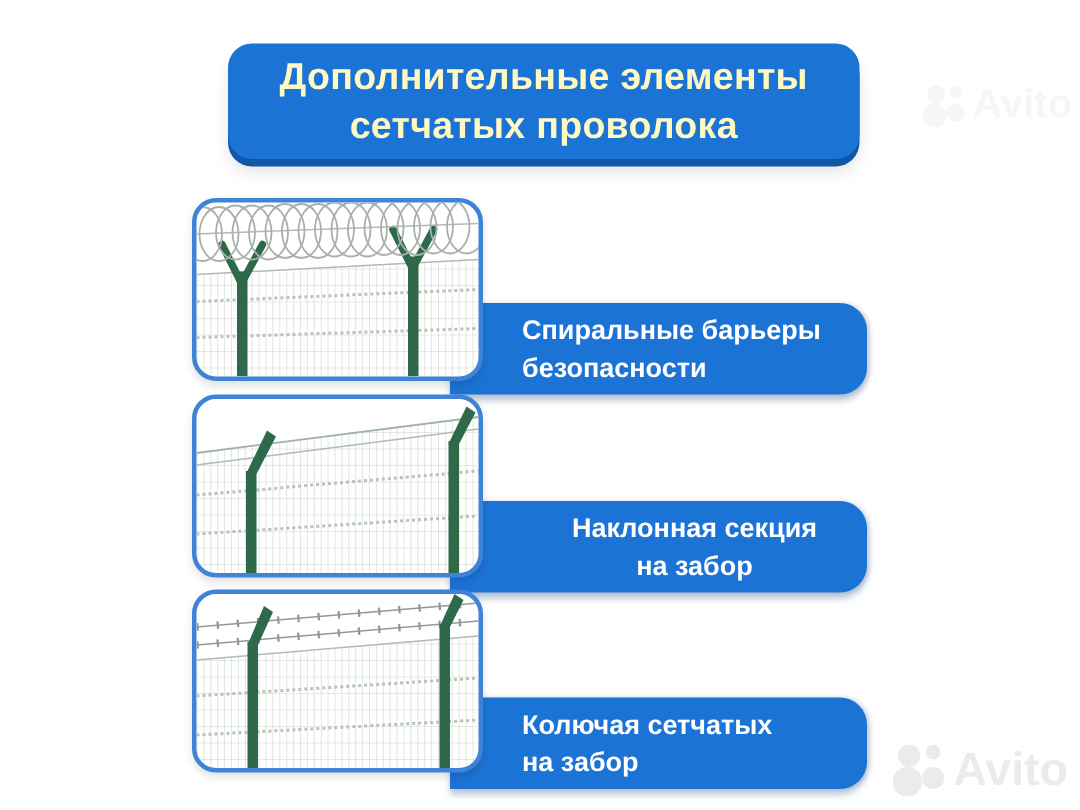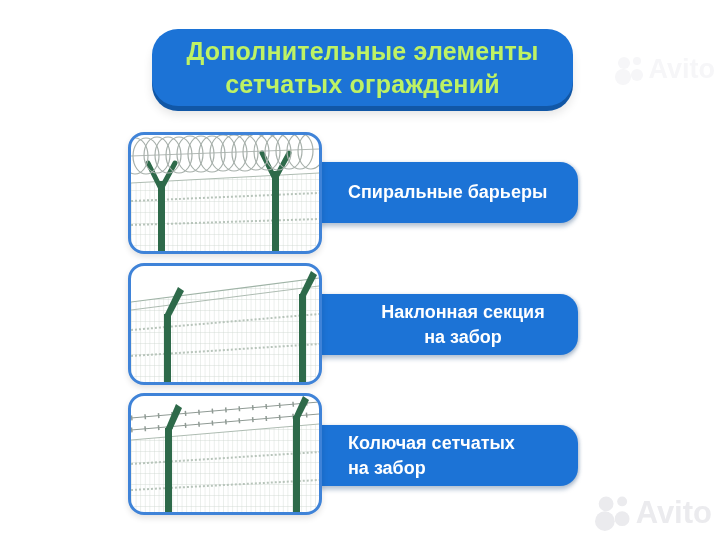--- a/index.html
+++ b/index.html
@@ -3,35 +3,36 @@
 <meta charset="utf-8">
 <style>
   html,body{margin:0;padding:0;background:#fff;}
   .canvas{
     position:relative;width:720px;height:540px;background:#ffffff;
     overflow:hidden;font-family:"Liberation Sans",sans-serif;
   }
   
   .title-banner{
     position:absolute;left:152px;top:29px;width:421px;height:77px;
-    background:#1c73d6;border-radius:26px;
+    background:#1c73d6;border-radius:16px;
     box-shadow:0 5px 0 #1157a6,0 9px 10px rgba(0,0,0,0.10);
     display:flex;flex-direction:column;align-items:center;justify-content:center;
-    color:#bef264;font-weight:bold;font-size:25px;line-height:33px;
+    color:#fef9c3;font-weight:bold;font-size:25px;line-height:33px;
     text-align:center;letter-spacing:.2px;
   }
   
   .label-band{
     position:absolute;left:300px;width:278px;height:61px;
     background:#1c73d6;border-radius:0 18px 18px 0;
     box-shadow:0 4px 4px rgba(95,125,160,0.40),2px 0 3px rgba(95,125,160,0.25);
     display:flex;flex-direction:column;justify-content:center;
     padding-left:48px;box-sizing:border-box;
     color:#ffffff;font-weight:bold;font-size:18px;line-height:25px;
     z-index:1;
+    margin-top:40px;
   }
   .band-1{top:162px;}
   .band-2{top:294px;text-align:center;}
   .band-3{top:425px;}
   .image-card{
     position:absolute;left:128px;width:188px;height:116px;
     background:#ffffff;border:3px solid #3f83d8;border-radius:16px;
     overflow:hidden;z-index:2;
     box-shadow:0 3px 6px rgba(0,0,0,0.12);
   }
@@ -49,25 +50,26 @@
   .wm-top svg{width:30px;height:30px;}
   .wm-bottom svg{width:37px;height:37px;}
 </style>
 </head>
 <body>
 
 <div class="canvas">
 
   <div class="title-banner">
     <span>Дополнительные элементы</span>
-    <span>сетчатых ограждений</span>
+    <span>сетчатых проволока</span>
   </div>
 
   <div class="label-band band-1">
     <span>Спиральные барьеры</span>
+    <span>безопасности</span>
   </div>
   <div class="image-card card-1">
     <svg width="188" height="116" viewBox="0 0 188 116" xmlns="http://www.w3.org/2000/svg">
       <defs>
         <pattern id="mesh1" width="4.6" height="11" patternUnits="userSpaceOnUse">
           <path d="M0 0 V11 M0 0 H4.6" stroke="#ccd6ce" stroke-width="0.8" fill="none"></path>
         </pattern>
       </defs>
       <polygon points="0,48 188,38 188,116 0,116" fill="url(#mesh1)"></polygon>
       <line x1="0" y1="48" x2="188" y2="38" stroke="#aebcb2" stroke-width="1"></line>

